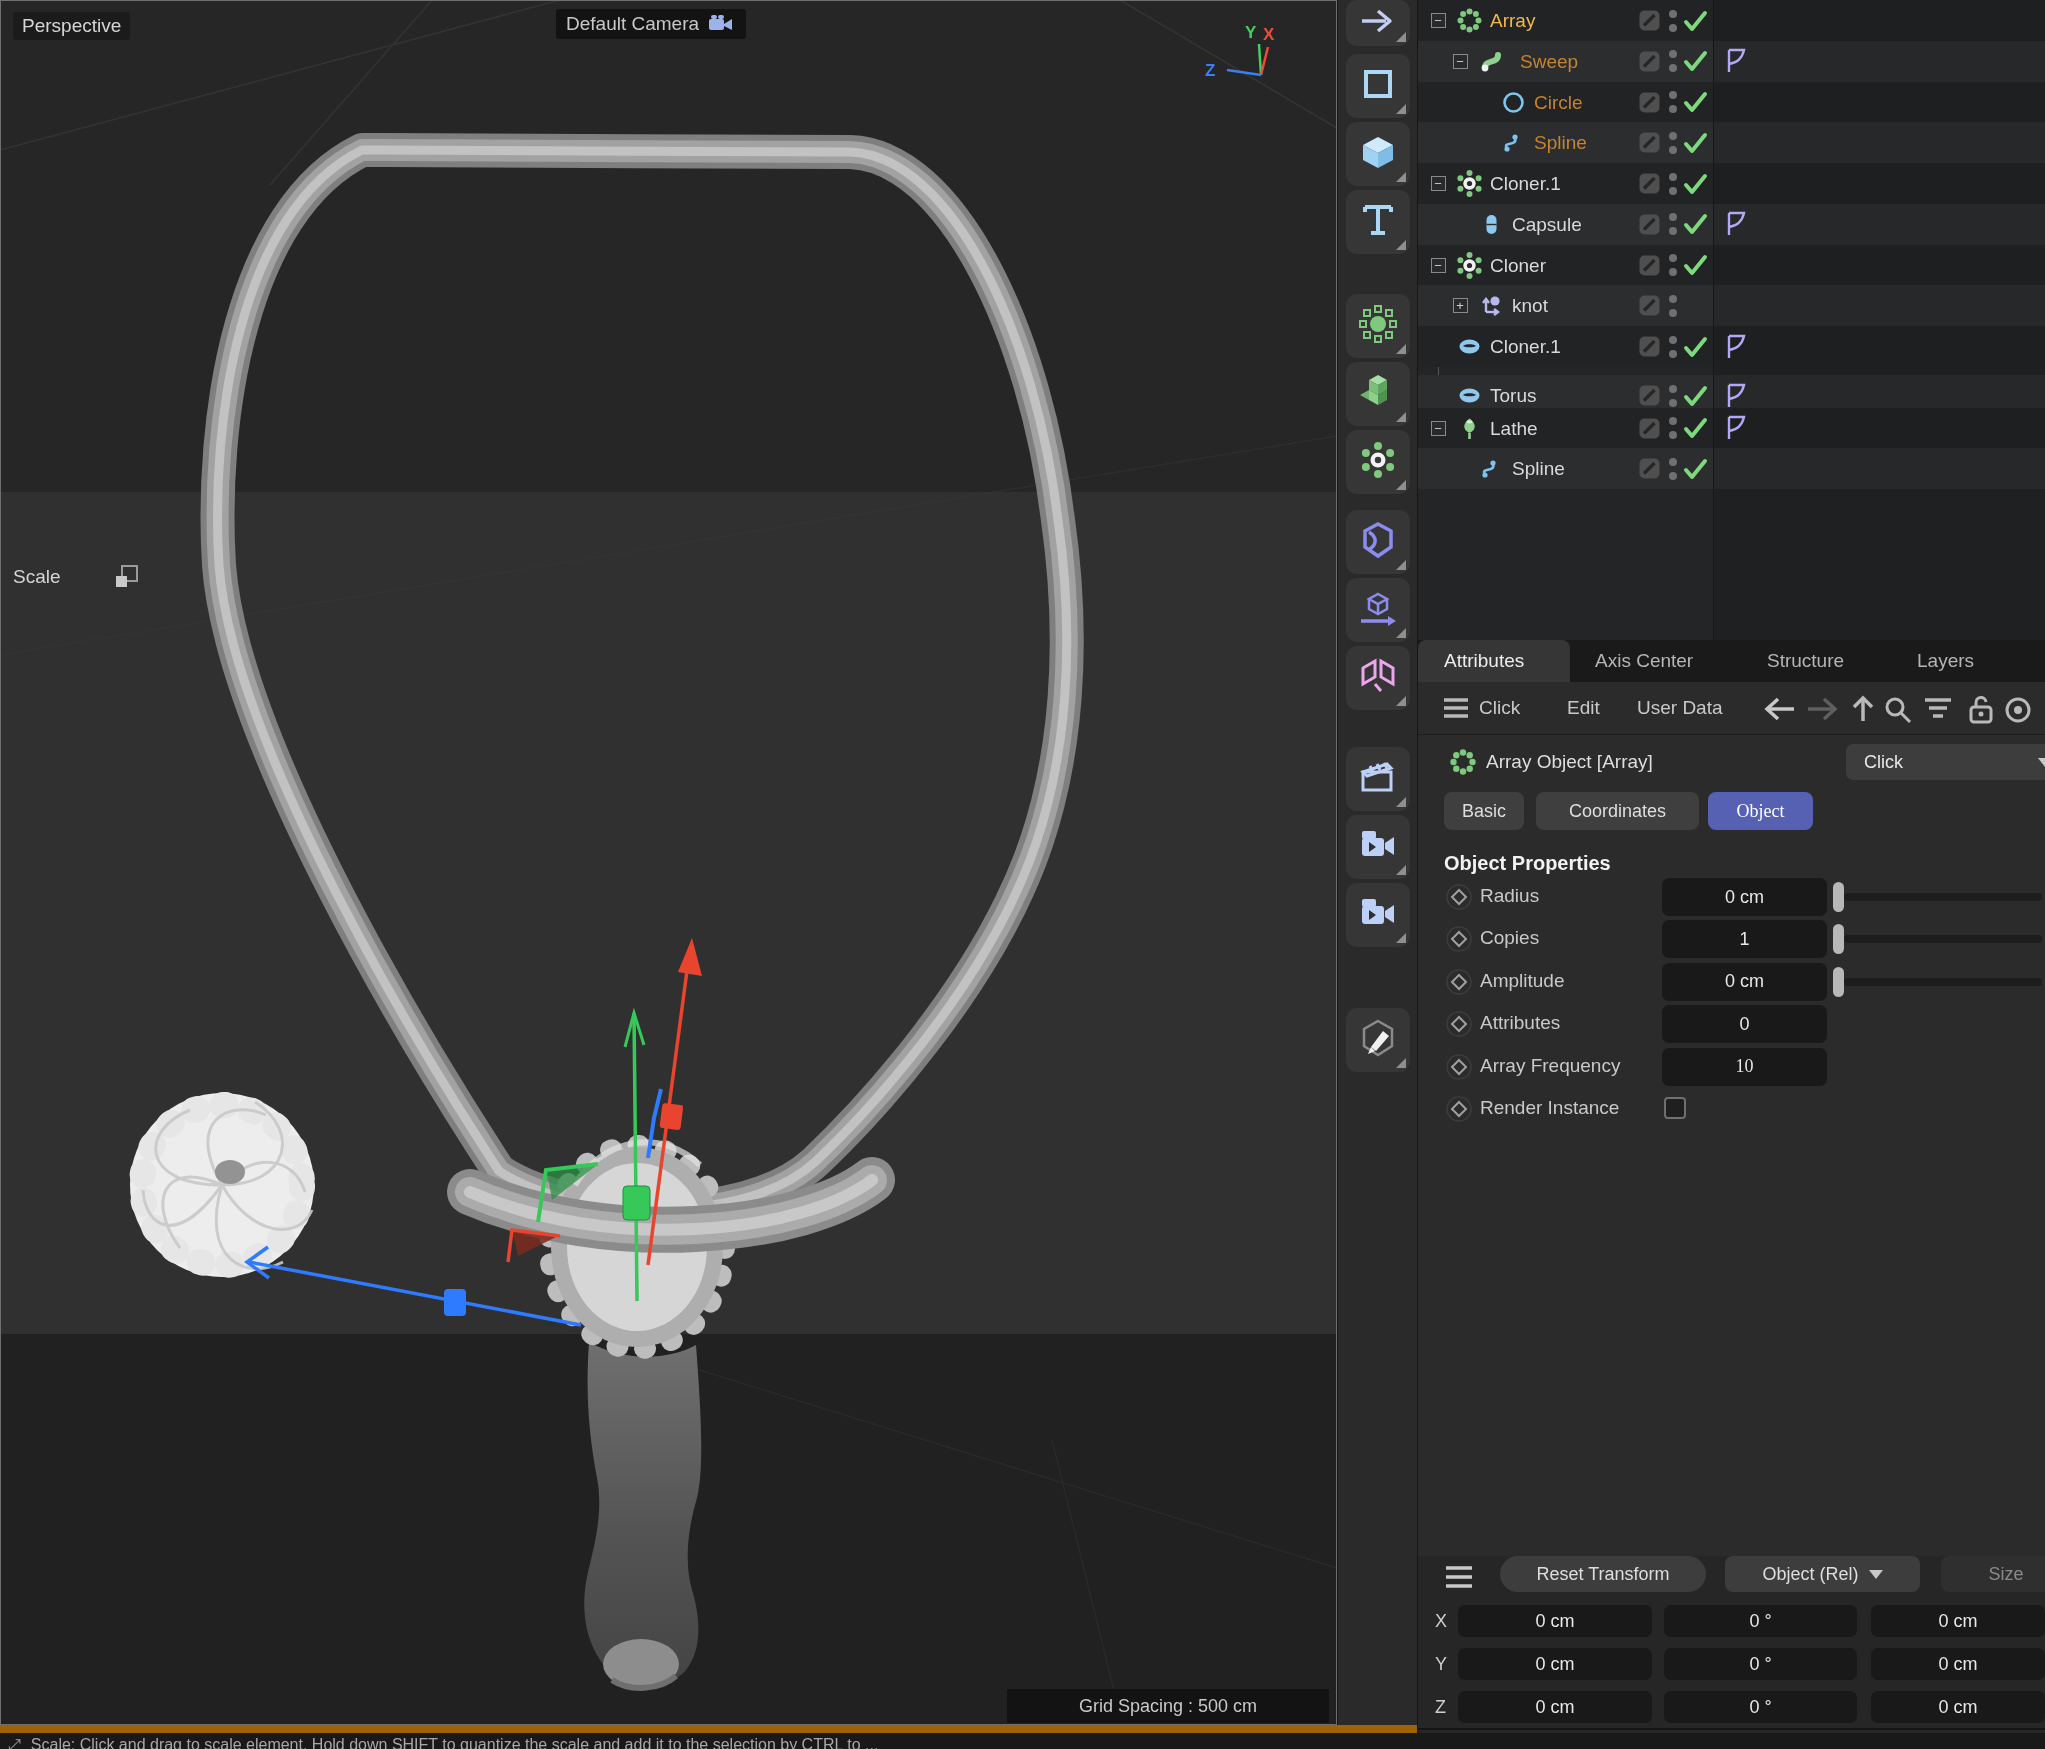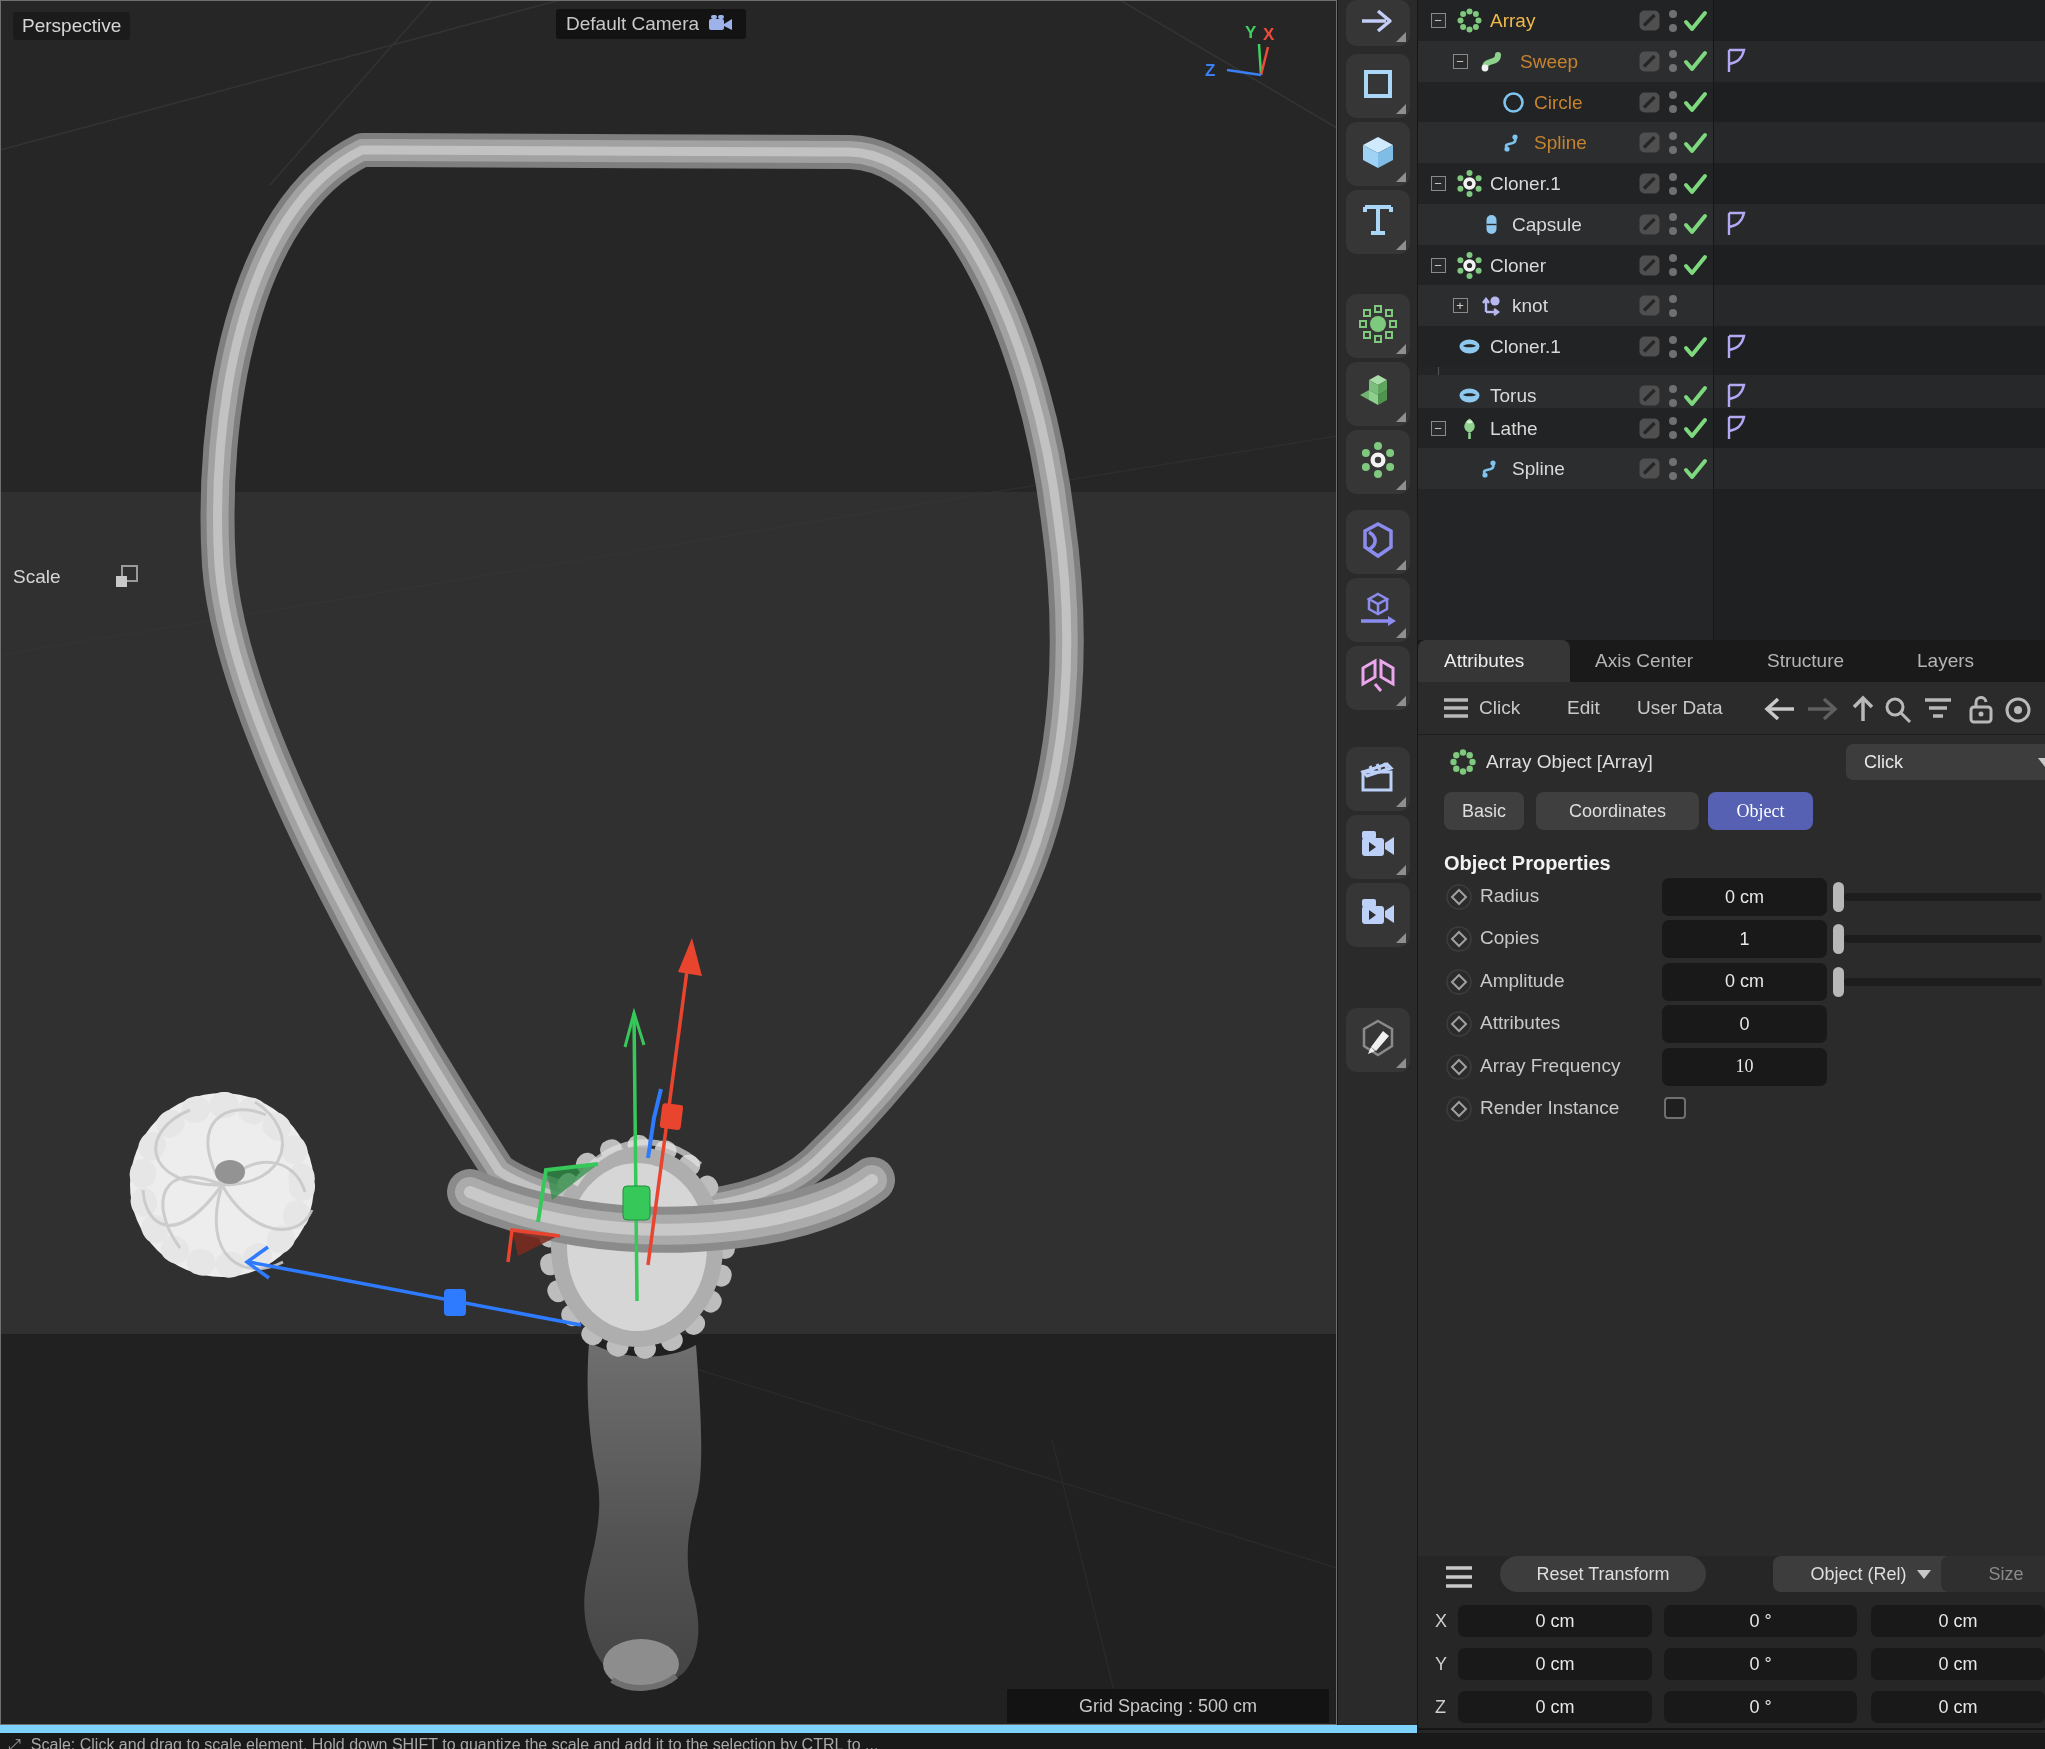--- a/index.html
+++ b/index.html
@@ -1,18 +1,18 @@
 <!DOCTYPE html>
 <html><head>
 <meta charset="utf-8">
 <style>
   html,body{margin:0;padding:0;background:#202020;width:2045px;height:1749px;overflow:hidden;
     font-family:"Liberation Sans",sans-serif;-webkit-font-smoothing:antialiased;}
   .abs{position:absolute;}
-  #stage{position:relative;width:2045px;height:1749px;background:#7dd3fc;}
+  #stage{position:relative;width:2045px;height:1749px;background:#a16207;}
 
   
   #viewport{left:0;top:0;width:1337px;height:1725px;background:#262626;outline:1px solid #6f6f6f;outline-offset:-1px;}
   .vp-label{color:#d6d6d6;font-size:19px;background:rgba(16,16,16,.45);padding:3px 9px;border-radius:3px;white-space:nowrap;}
   #camera-pill{display:flex;align-items:center;gap:9px;background:rgba(14,14,14,.78);color:#c9c9c9;font-size:19px;
     padding:4px 10px;border-radius:3px;}
   #grid-bar{left:1007px;top:1689px;width:322px;height:34px;background:rgba(17,17,17,.88);color:#c9c9c9;font-size:18px;
     display:flex;align-items:center;justify-content:center;}
   #scale-hud{left:13px;top:563px;display:flex;align-items:center;gap:52px;color:#d6d6d6;font-size:19px;}
 
@@ -831,21 +831,21 @@
       <svg class="abs" style="left:26px;top:8px;" width="30" height="26" viewBox="0 0 30 26">
         <g stroke="#c9c9c9" stroke-width="3.5">
             <path d="M2,4 H28"></path>
             <path d="M2,13 H28"></path>
             <path d="M2,22 H28"></path>
           </g>
       </svg>
       <div class="pill-btn" style="left:82px;top:0px;width:206px;">
         <span>Reset Transform</span>
       </div>
-      <div class="pill-btn" style="left:307px;top:0px;width:195px;border-radius:8px;margin-left:48px;">
+      <div class="pill-btn" style="left:307px;top:0px;width:195px;border-radius:8px;">
         <span>Object (Rel)</span>
         <span class="caret"></span>
       </div>
       <div class="pill-btn" style="left:523px;top:0px;width:130px;border-radius:8px;background:#2f2f2f;color:#8a8a8a;">
         <span>Size</span>
       </div>
       <div id="tr-grid">
           <span class="tr-axis" style="left:17px;top:55px">X</span>
           <div class="field" style="left:40px;top:49px;width:194px;height:32px;">0 cm</div>
           <div class="field" style="left:246px;top:49px;width:193px;height:32px;">0 °</div>

